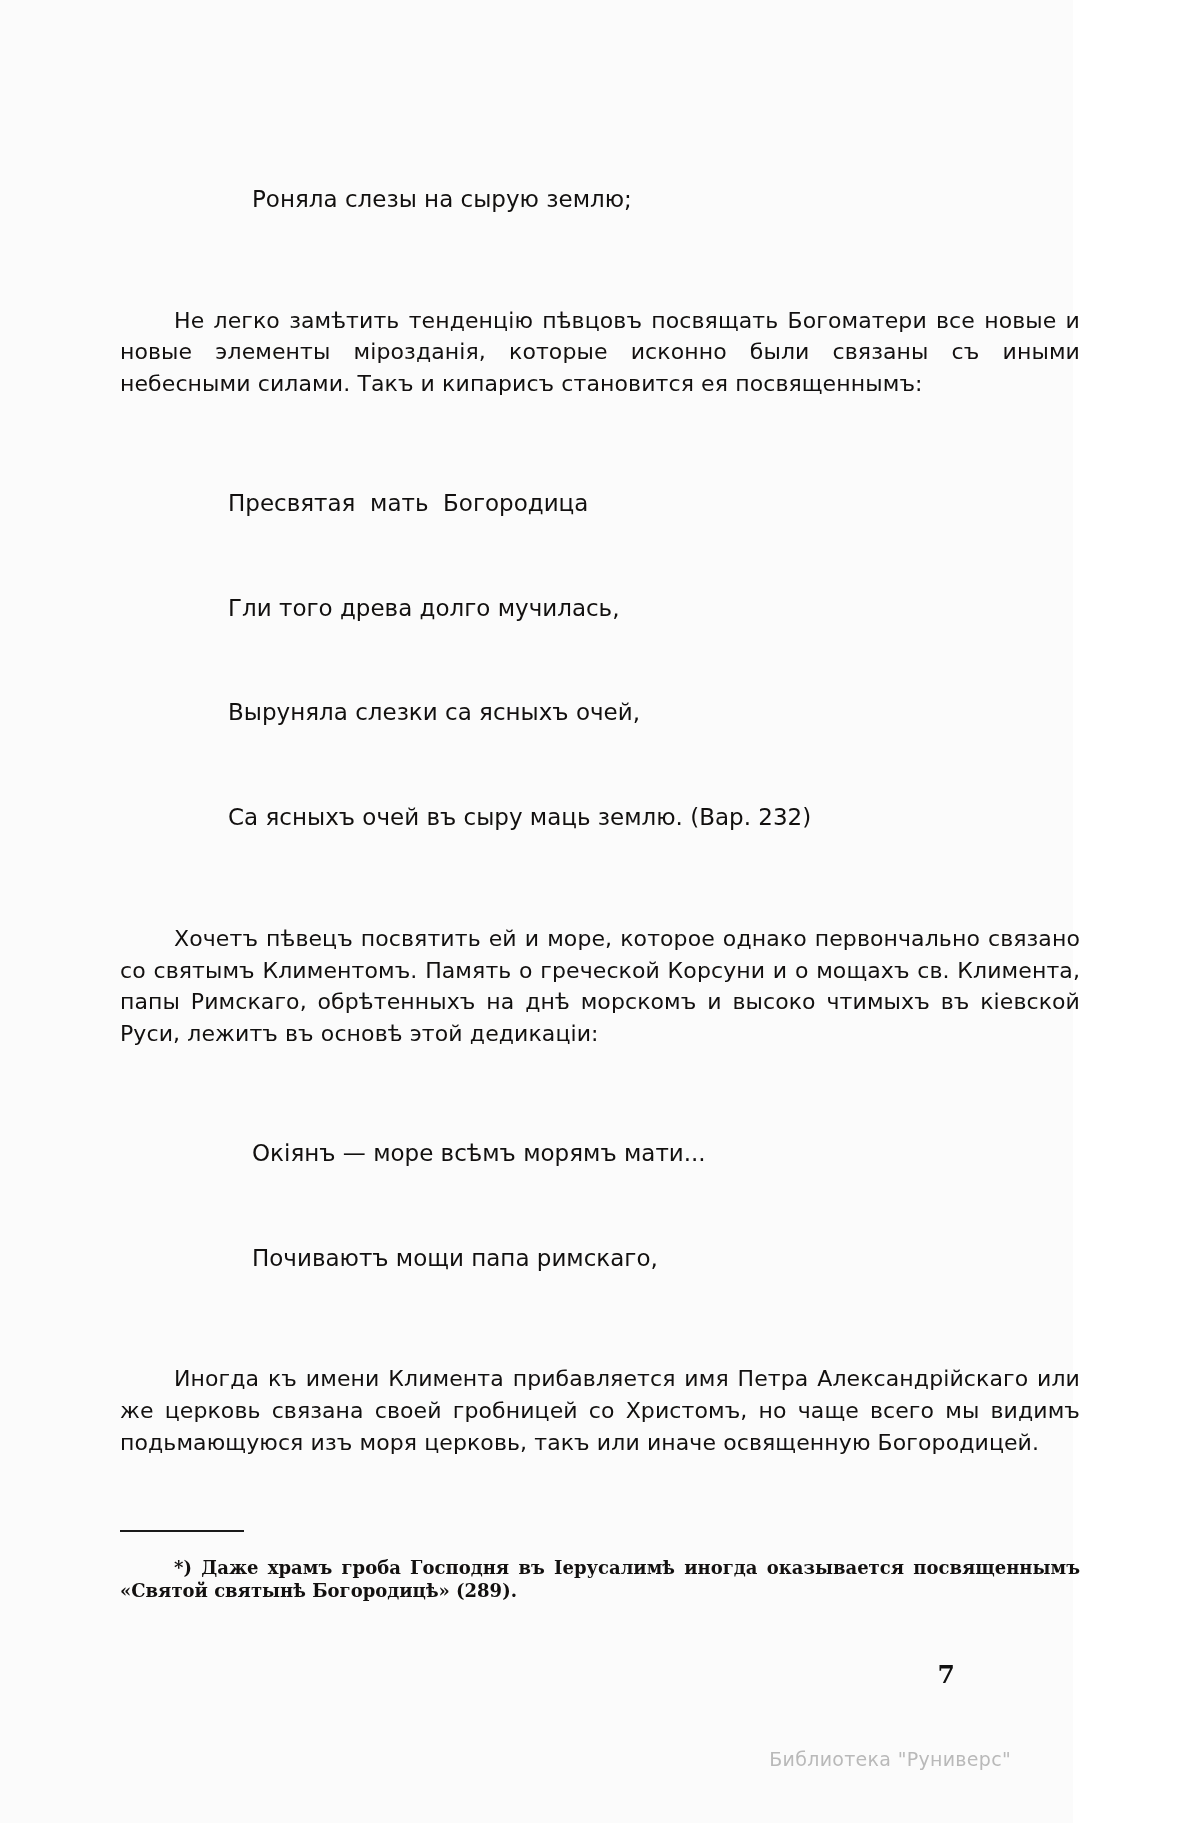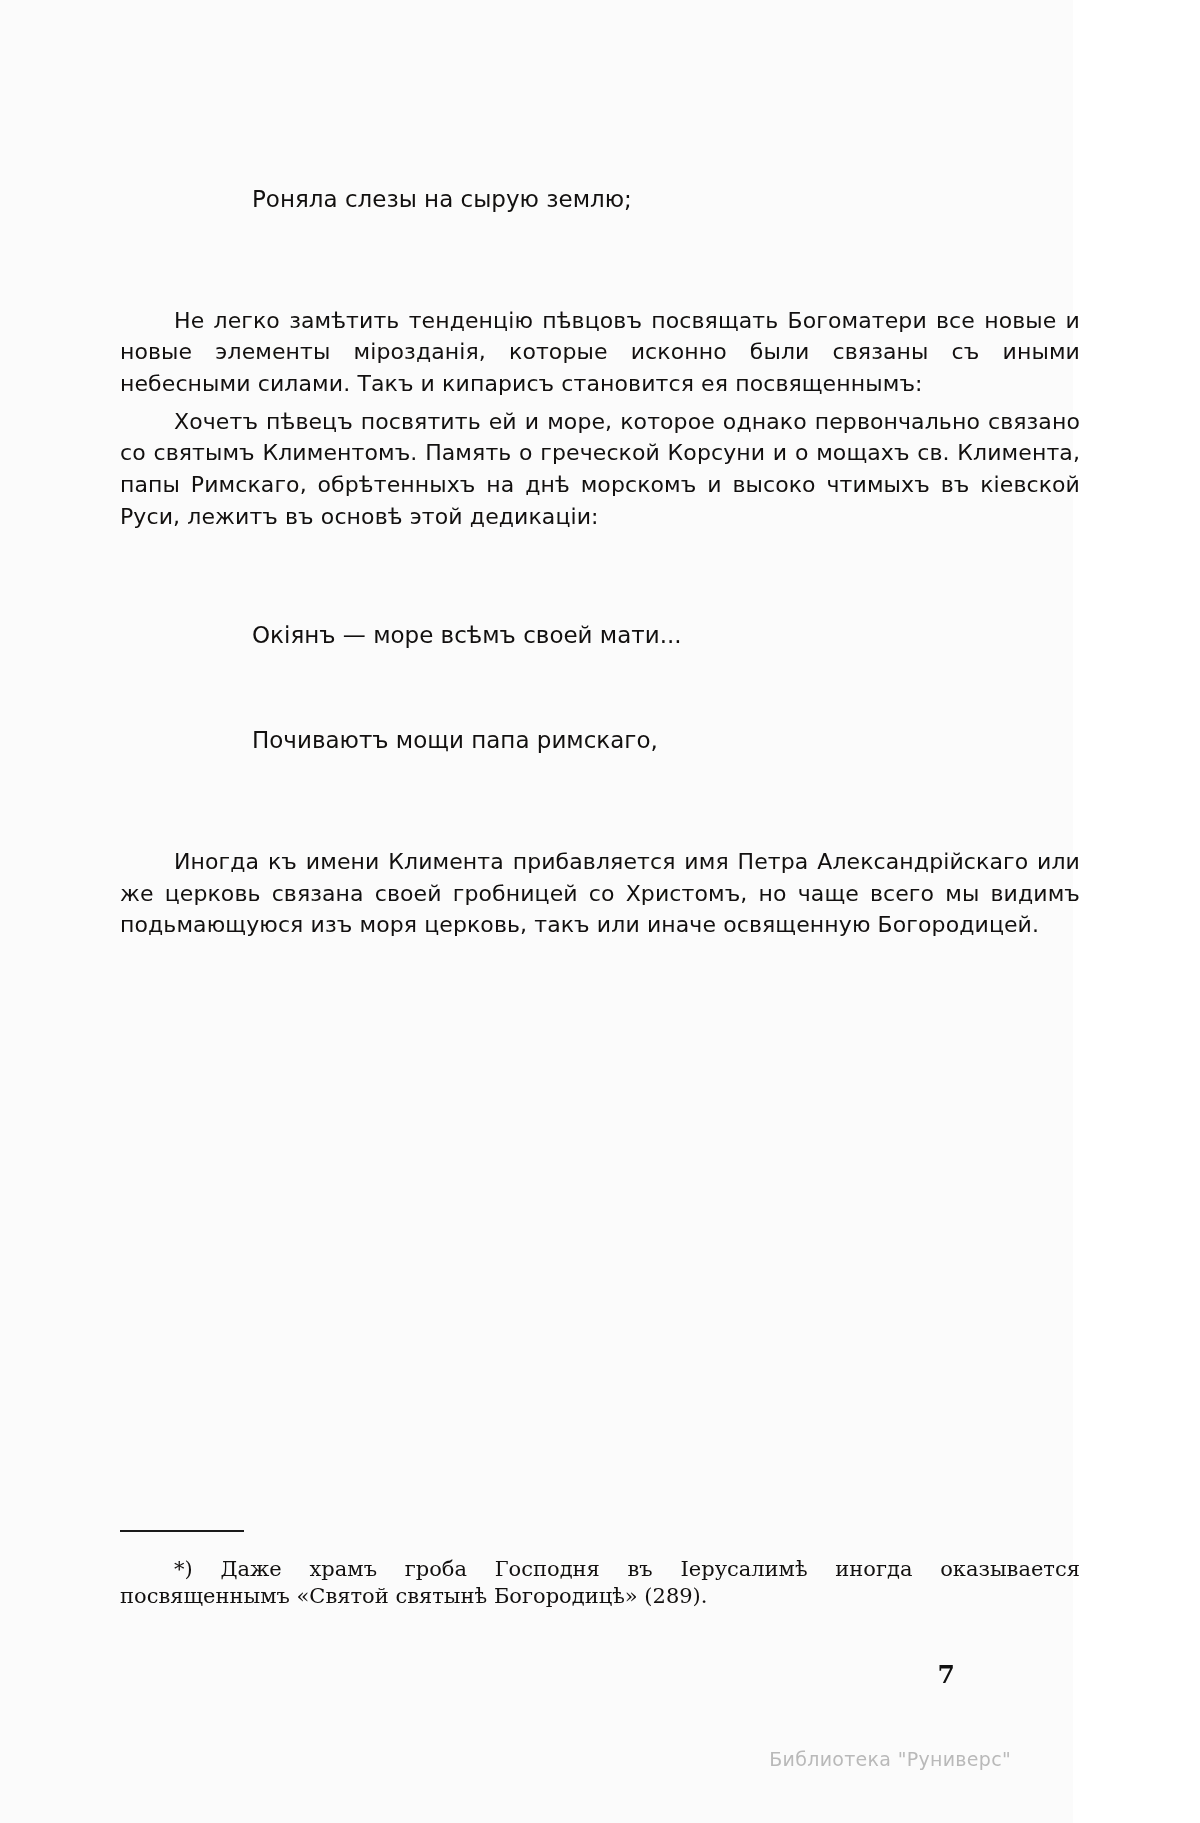--- a/index.html
+++ b/index.html
@@ -66,23 +66,24 @@
     width: 124px;
     height: 0;
     border-top: 2.5px solid #1a1a1a;
   }
   .footnote {
     position: absolute;
     left: 120px;
     top: 1556px;
     width: 960px;
     font-family: "DejaVu Serif", serif;
-    font-size: 21px;
+    font-size: 18px;
     line-height: 1.3;
     text-align: justify;
+    font-weight: bold;
   }
   .footnote .fn-indent {
     text-indent: 54px;
     display: block;
   }
 
   .page-number {
     position: absolute;
     right: 118px;
     top: 1660px;
@@ -108,25 +109,31 @@
 <div class="page">
 
   <div class="content">
 
     <div class="verse wide-indent">
       <span class="verse-line">Роняла слезы на сырую землю;</span>
     </div>
 
     <p class="para indent">Не легко замѣтить тенденцію пѣвцовъ посвящать Богоматери все новые и новые элементы мірозданія, которые исконно были связаны съ иными небесными силами. Такъ и кипарисъ становится ея посвященнымъ:</p>
 
+    <div class="verse small-indent">
+      <span class="verse-line">Пресвятая  мать  Богородица</span>
+      <span class="verse-line">Гли того древа долго мучилась,</span>
+      <span class="verse-line">Выруняла слезки са ясныхъ очей,</span>
+      <span class="verse-line">Са ясныхъ очей въ сыру маць землю. (Вар. 232)</span>
+    </div>
 
     <p class="para indent">Хочетъ пѣвецъ посвятить ей и море, которое однако первончально связано со святымъ Климентомъ. Память о греческой Корсуни и о мощахъ св. Климента, папы Римскаго, обрѣтенныхъ на днѣ морскомъ и высоко чтимыхъ въ кіевской Руси, лежитъ въ основѣ этой дедикаціи:</p>
 
     <div class="verse wide-indent">
-      <span class="verse-line">Окіянъ — море всѣмъ своей мати...</span>
+      <span class="verse-line">Окіянъ — море всѣмъ морямъ мати...</span>
       <span class="verse-line">Почиваютъ мощи папа римскаго,</span>
     </div>
 
     <p class="para indent">Иногда къ имени Климента прибавляется имя Петра Александрійскаго или же церковь связана своей гробницей со Христомъ, но чаще всего мы видимъ подьмающуюся изъ моря церковь, такъ или иначе освященную Богородицей.</p>
 
   </div>
 
   <div class="footnote-rule"></div>
 
   <div class="footnote">

